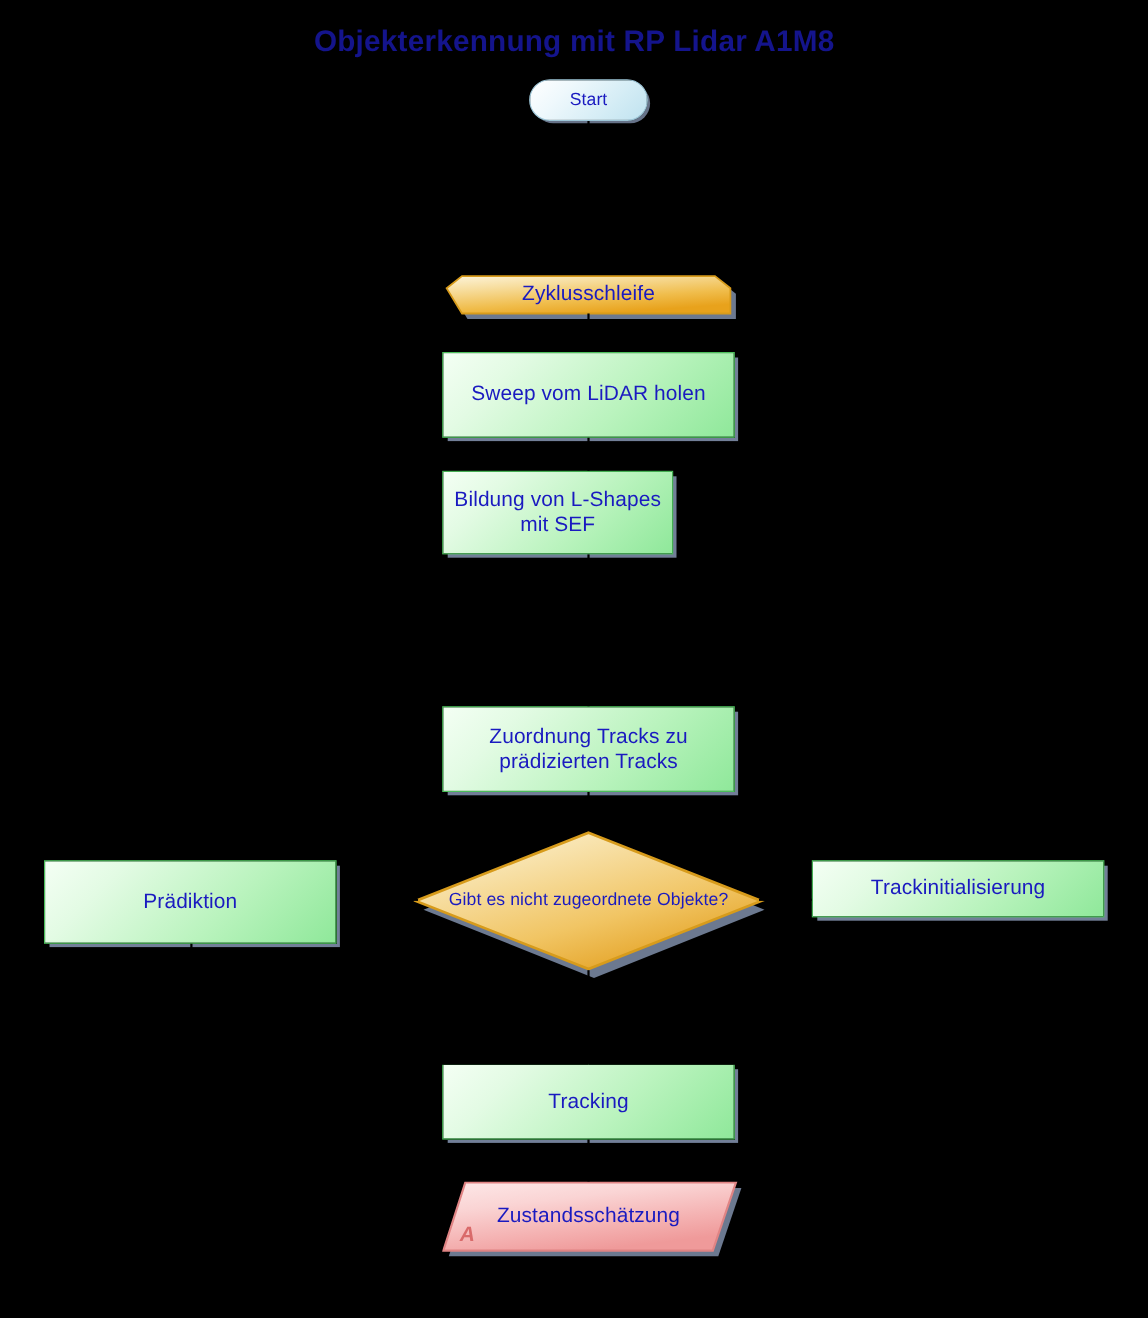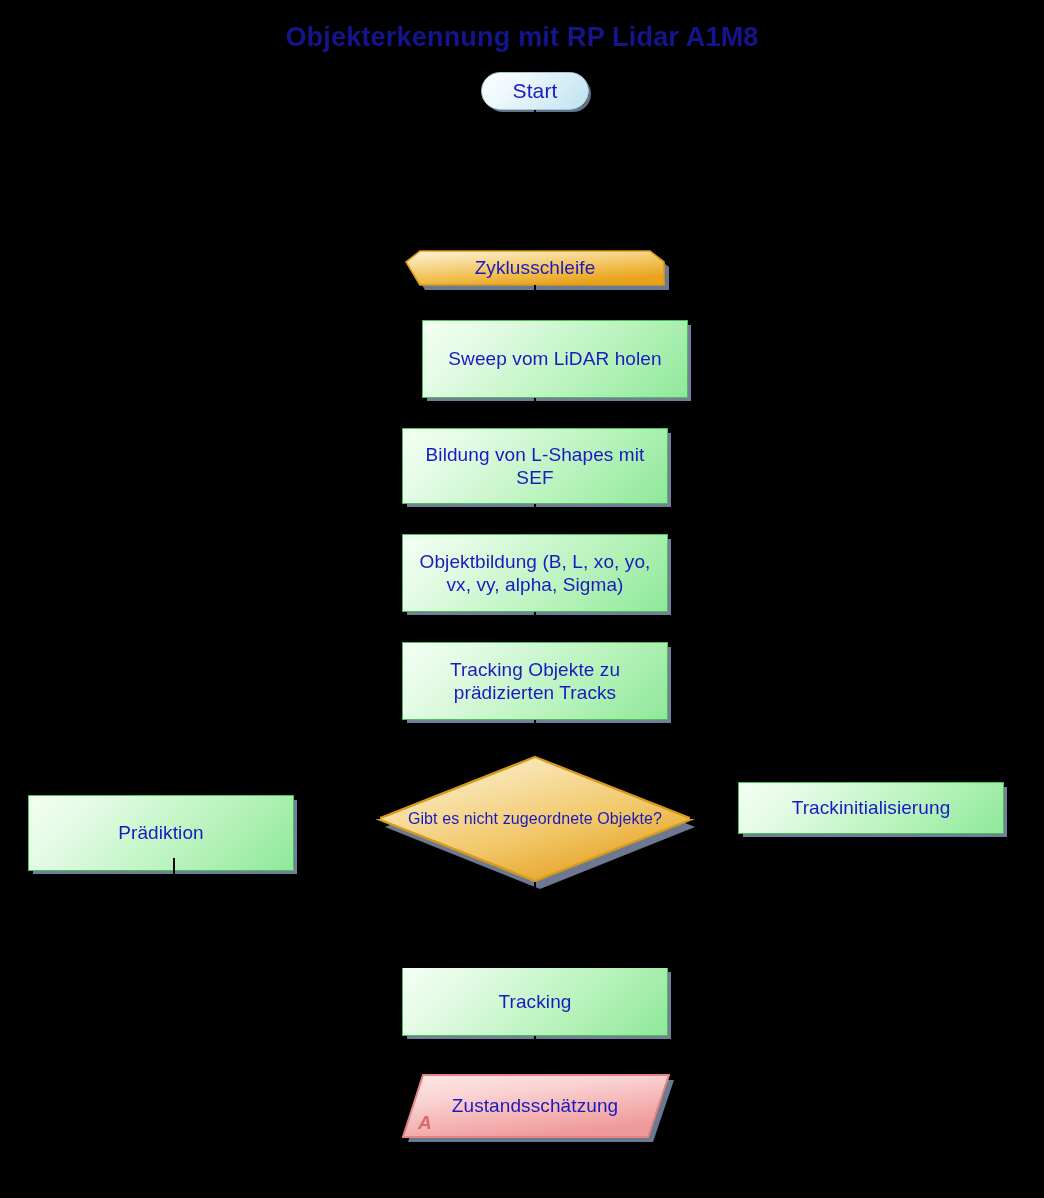--- a/index.html
+++ b/index.html
@@ -57,21 +57,21 @@
     border: 1px solid #4bbf5a;
     box-shadow: 4px 4px 0 -1px rgba(120,134,160,0.95);
   }
 
   
   .term {
     background: linear-gradient(135deg, #ffffff 0%, #eef8fc 30%, #d3ecf5 70%, #bfe2ef 100%);
     border: 1px solid #9dc6d8;
     border-radius: 22px;
     box-shadow: 3px 3px 0 -1px rgba(120,134,160,0.85);
-    font-size: 21px;
+    font-size: 16px;
   }
 
   
   .loopshape {
     background: transparent;
     border: none;
     box-shadow: none;
   }
   .loopshape .shape-svg { position: absolute; left: 0; top: 0; }
 
@@ -137,53 +137,50 @@
           <stop offset="70%" stop-color="#f0bd4c"></stop>
           <stop offset="100%" stop-color="#e8a21c"></stop>
         </linearGradient>
       </defs>
       <path d="M 18 35 L 4 12 L 18 1 L 248 1 L 262 12 L 262 35 Z" fill="rgba(120,134,160,0.9)" transform="translate(5,5)"></path>
       <path d="M 18 35 L 4 12 L 18 1 L 248 1 L 262 12 L 262 35 Z" fill="url(#gOrange)" stroke="#d79b1b" stroke-width="1.6"></path>
     </svg>
     <span class="lbl">Zyklusschleife</span>
   </div>
 
-  <div class="node proc" style="left:402px; top:320px; width:266px; height:78px;margin-left:20px;">
+  <div class="node proc" style="left:402px; top:320px; width:266px; height:78px;">
     <span class="lbl">Sweep vom LiDAR holen</span>
   </div>
 
-  <div class="node proc" style="left:402px; top:428px; width:266px; height:76px;">
+  <div class="node proc" style="left:402px; top:428px; width:210px; height:76px;">
     <span class="lbl">Bildung von L-Shapes mit SEF</span>
   </div>
 
-  <div class="node proc" style="left:402px; top:534px; width:266px; height:78px;">
-    <span class="lbl">Objektbildung (B, L, xo, yo, vx, vy, alpha, Sigma)</span>
-  </div>
 
   <div class="node proc" style="left:402px; top:642px; width:266px; height:78px;">
-    <span class="lbl">Tracking Objekte zu prädizierten Tracks</span>
+    <span class="lbl">Zuordnung Tracks zu prädizierten Tracks</span>
   </div>
 
   <div class="node decision" style="left:376px; top:755px; width:318px; height:127px; font-size:16px;">
     <svg class="shape-svg" width="326" height="135" viewBox="0 0 326 135">
       <defs>
         <linearGradient id="gDia" x1="0" y1="0" x2="0.7" y2="1">
           <stop offset="0%" stop-color="#fdf6e2"></stop>
           <stop offset="28%" stop-color="#f8e3ae"></stop>
           <stop offset="68%" stop-color="#f1c564"></stop>
           <stop offset="100%" stop-color="#e3a021"></stop>
         </linearGradient>
       </defs>
       <polygon points="159,6 314,68 159,130 4,68" fill="rgba(120,134,160,0.9)" transform="translate(5,4)"></polygon>
       <polygon points="159,2 316,64 159,126 2,64" fill="url(#gDia)" stroke="#d79b1b" stroke-width="2.4"></polygon>
     </svg>
     <span class="lbl">Gibt es nicht zugeordnete Objekte?</span>
   </div>
 
-  <div class="node proc" style="left:28px; top:782px; width:266px; height:76px;margin-top:13px;">
+  <div class="node proc" style="left:40px; top:782px; width:266px; height:76px;">
     <span class="lbl">Prädiktion</span>
   </div>
 
   <div class="node proc" style="left:738px; top:782px; width:266px; height:52px;">
     <span class="lbl">Trackinitialisierung</span>
   </div>
 
   <div class="node proc" style="left:402px; top:967px; width:266px; height:69px;">
     <span class="lbl">Tracking</span>
   </div>

